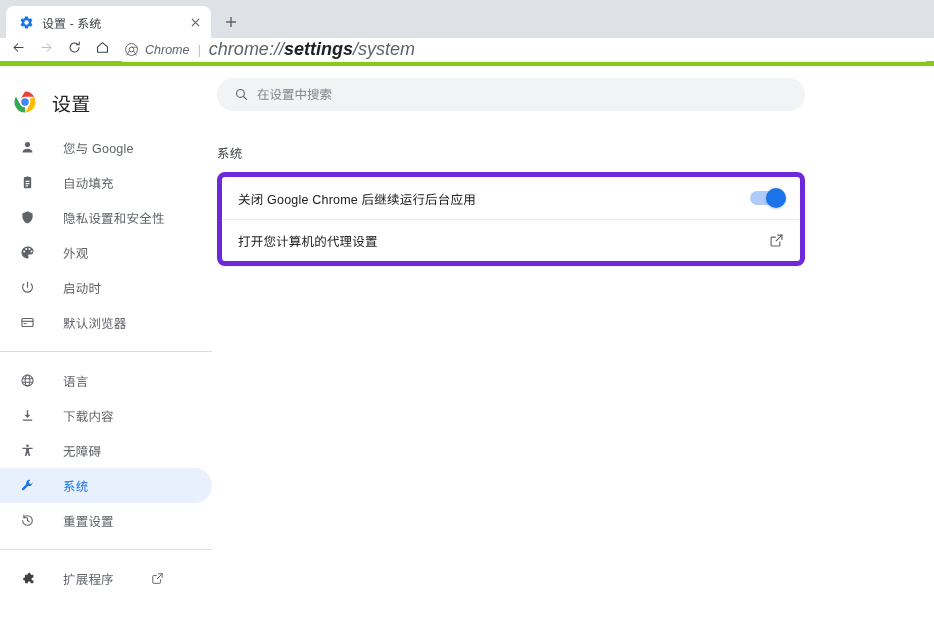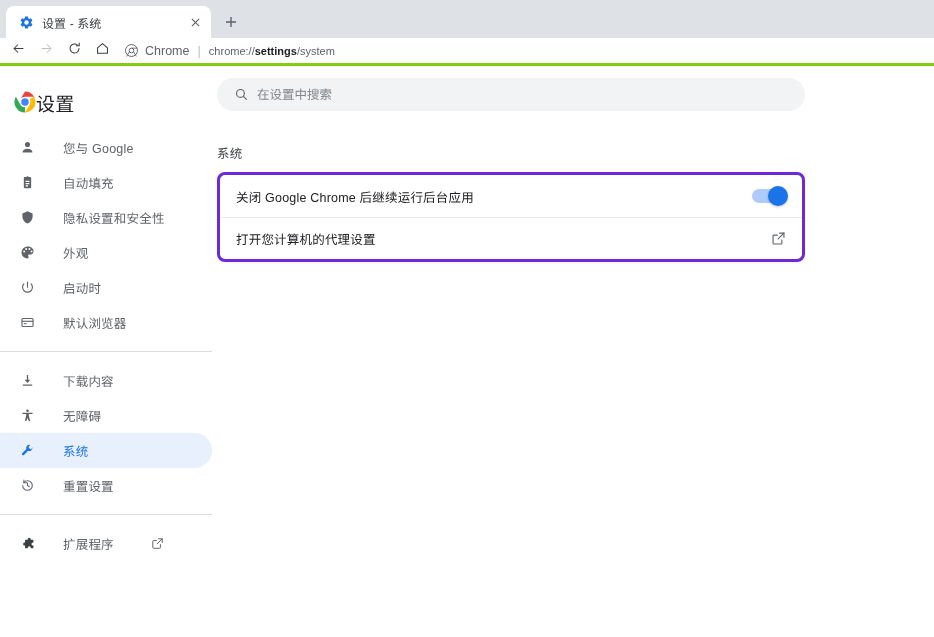--- a/index.html
+++ b/index.html
@@ -87,21 +87,22 @@
     border-radius: 50%;
   }
 
   .toolbar {
     height: 28px;
     background: #ffffff;
     display: flex;
     align-items: center;
     padding: 0 8px 0 4px;
     gap: 0px;
-    border-bottom: 3px solid #84cc16;
+    border-bottom: 5px solid #84cc16;
+    font-style: italic;
   }
 
   .nav-btn {
     width: 28px;
     height: 26px;
     display: flex;
     align-items: center;
     justify-content: center;
     color: #5f6368;
     flex: 0 0 auto;
@@ -129,21 +130,21 @@
 
   .omni-chrome-label {
     color: #5f6368;
     font-size: 12.5px;
   }
   .omni-sep {
     color: #bdc1c6;
     font-size: 13px;
     margin: 0 1px;
   }
-  .omni-url { color: #5f6368; font-size: 11px; white-space: nowrap; }
+  .omni-url { color: #5f6368; font-size: 18px; white-space: nowrap; }
   .omni-url b { color: #202124; font-weight: 700; }
 
   
   .page {
     position: relative;
     width: 934px;
     height: calc(637px - 38px - 29px);
     background: #ffffff;
     display: flex;
   }
@@ -153,20 +154,21 @@
     width: 212px;
     flex: 0 0 212px;
     padding-top: 8px;
     background: #ffffff;
   }
 
   .settings-header {
     height: 56px;
     display: flex;
     align-items: center;
+    gap: 16px;
     padding-left: 14px;
   }
   .chrome-logo { width: 22px; height: 22px; flex: 0 0 22px; }
   .settings-title {
     font-size: 19px;
     color: #202124;
     letter-spacing: 0.3px;
   }
 
   .nav-group { padding: 0; }
@@ -255,21 +257,21 @@
     font-size: 12.5px;
     color: #3c4043;
     font-weight: 500;
     letter-spacing: 0.3px;
   }
 
   .card {
     margin: 0 24px 0 5px;
     max-width: 588px;
     background: #ffffff;
-    border: 3px solid #6d28d9;
+    border: 5px solid #6d28d9;
     border-radius: 8px;
     box-shadow: 0 1px 2px rgba(60,64,67,0.08);
     overflow: visible;
   }
 
   .card-row {
     height: 42px;
     display: flex;
     align-items: center;
     padding: 0 16px 0 16px;
@@ -476,20 +478,30 @@
           </span>
           <span class="nav-label">默认浏览器</span>
         </div>
       </div>
 
       <div class="nav-divider"></div>
 
       <div class="nav-group">
         <div class="nav-item">
           <span class="nav-ico">
+            <svg width="15" height="15" viewBox="0 0 20 20" stroke="#5f6368" stroke-width="1.4" fill="none">
+                <circle cx="10" cy="10" r="7.4"></circle>
+                <ellipse cx="10" cy="10" rx="3.1" ry="7.4"></ellipse>
+                <path d="M2.8 7.6 H17.2 M2.8 12.4 H17.2"></path>
+              </svg>
+          </span>
+          <span class="nav-label">语言</span>
+        </div>
+        <div class="nav-item">
+          <span class="nav-ico">
             <svg width="15" height="15" viewBox="0 0 20 20" fill="#5f6368">
                 <path d="M9.1 2.6h1.8v6.4h2.9L10 13.4 6.2 9h2.9z"></path>
                 <rect x="3.6" y="15.2" width="12.8" height="1.8" rx="0.6"></rect>
               </svg>
           </span>
           <span class="nav-label">下载内容</span>
         </div>
         <div class="nav-item">
           <span class="nav-ico">
             <svg width="15" height="15" viewBox="0 0 20 20" fill="#5f6368">

